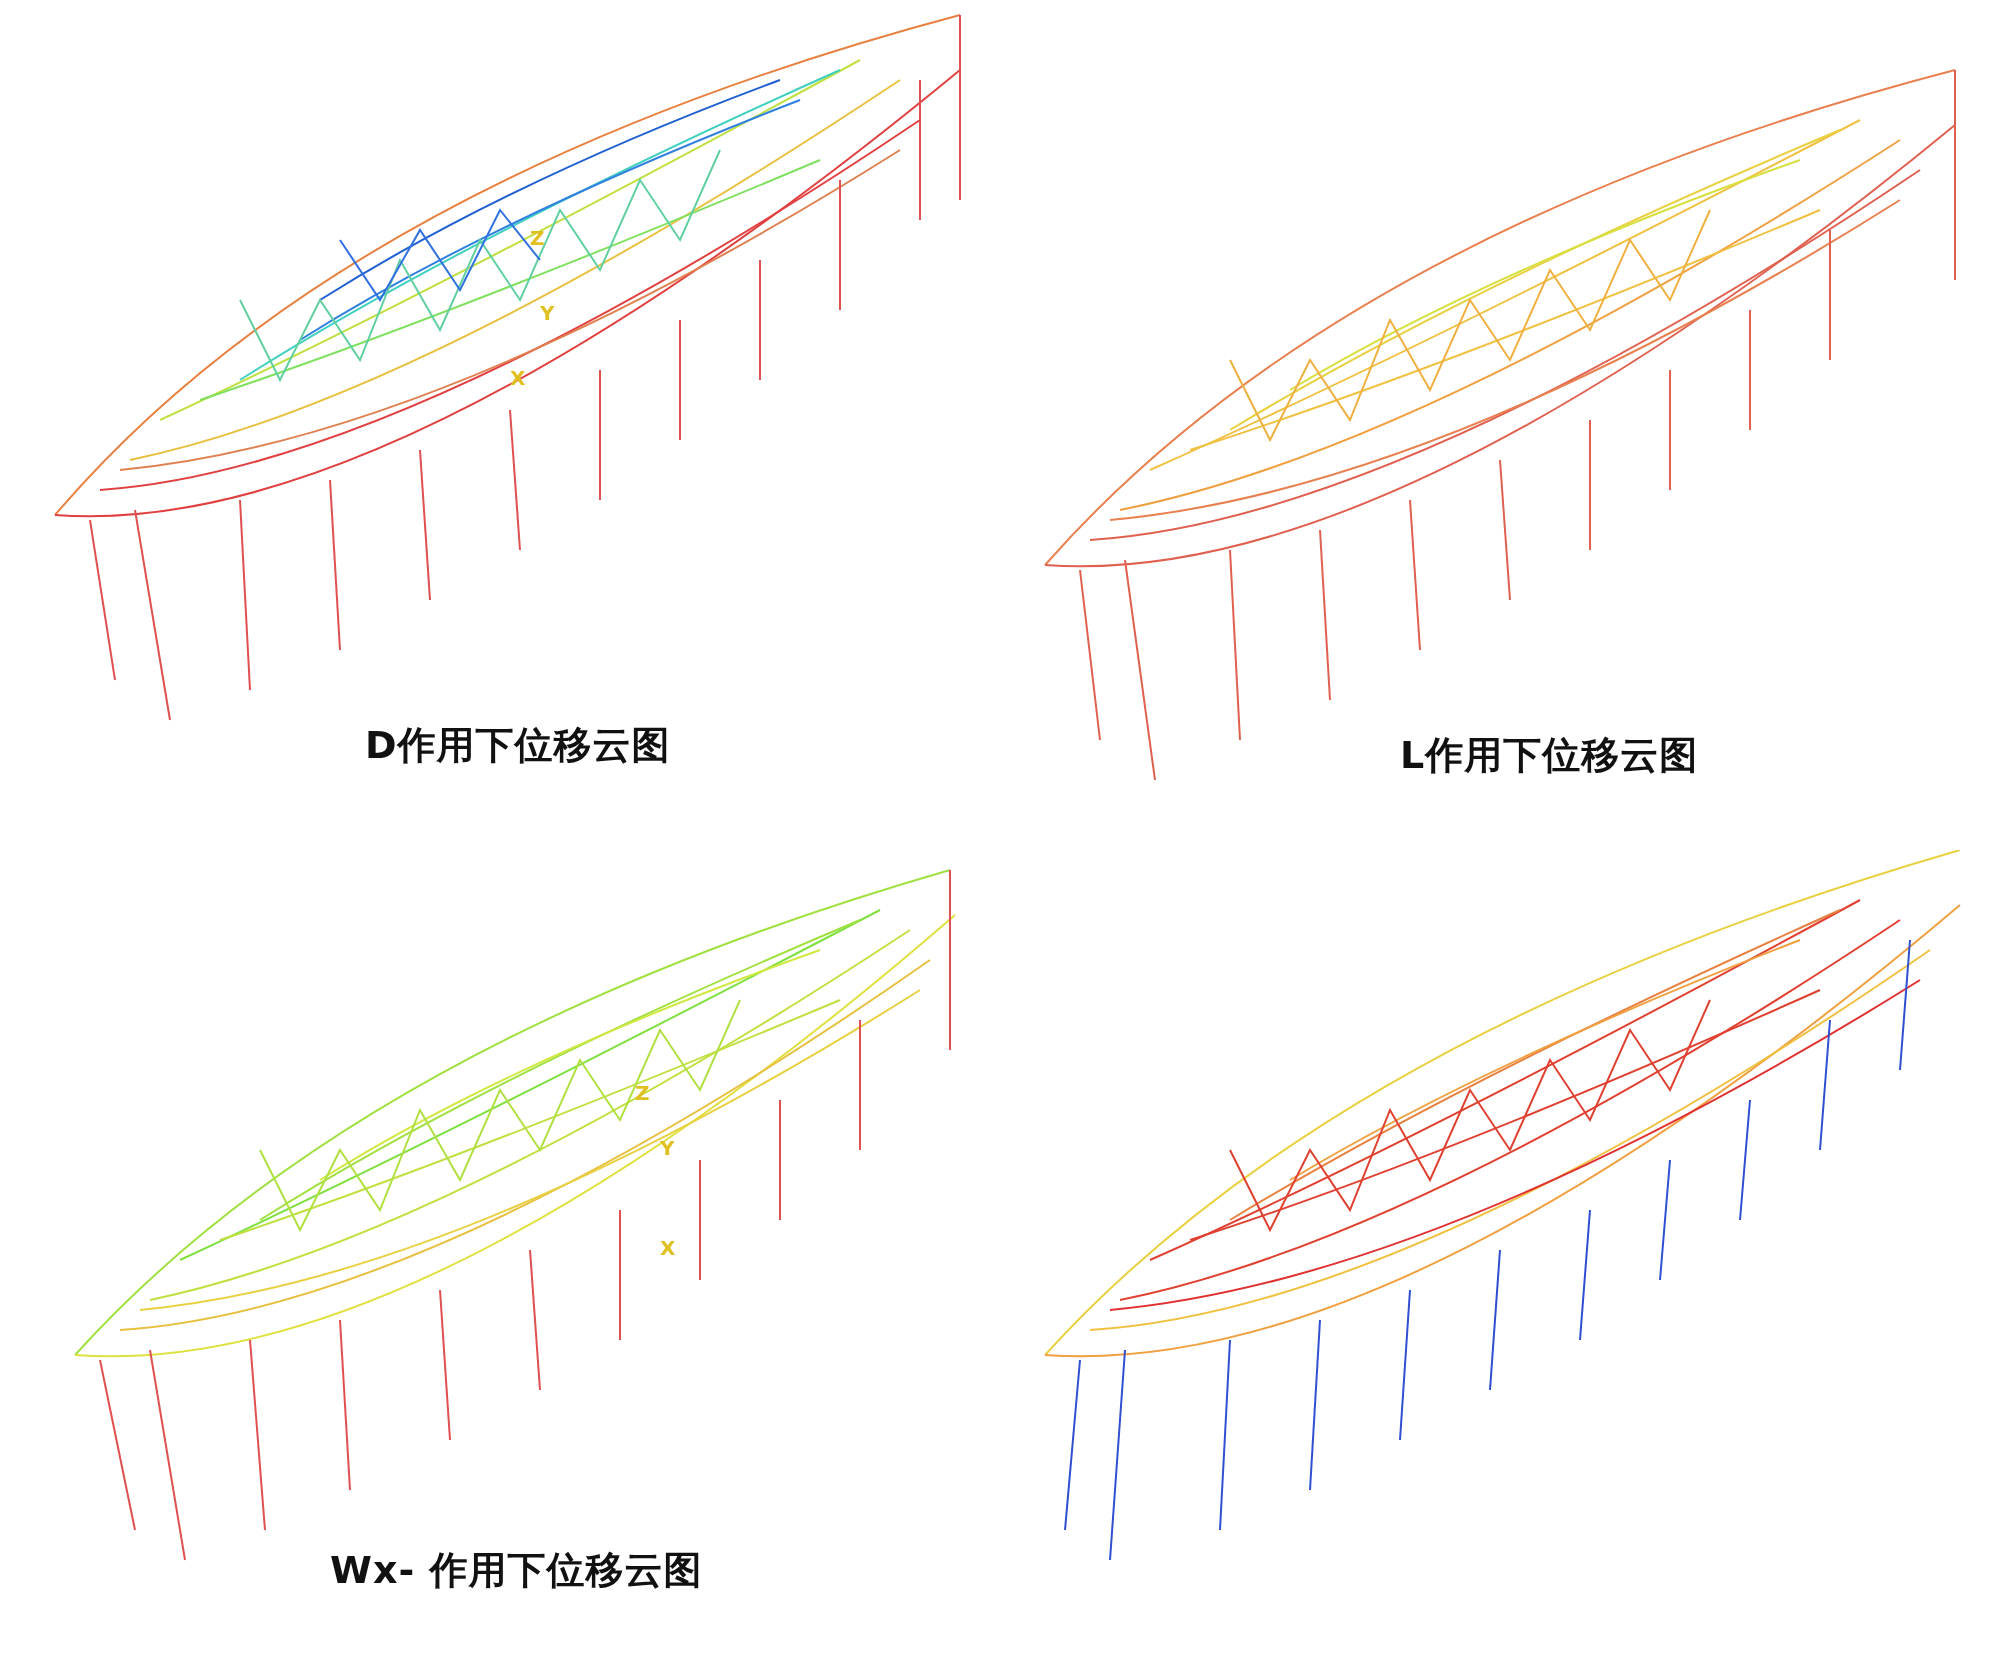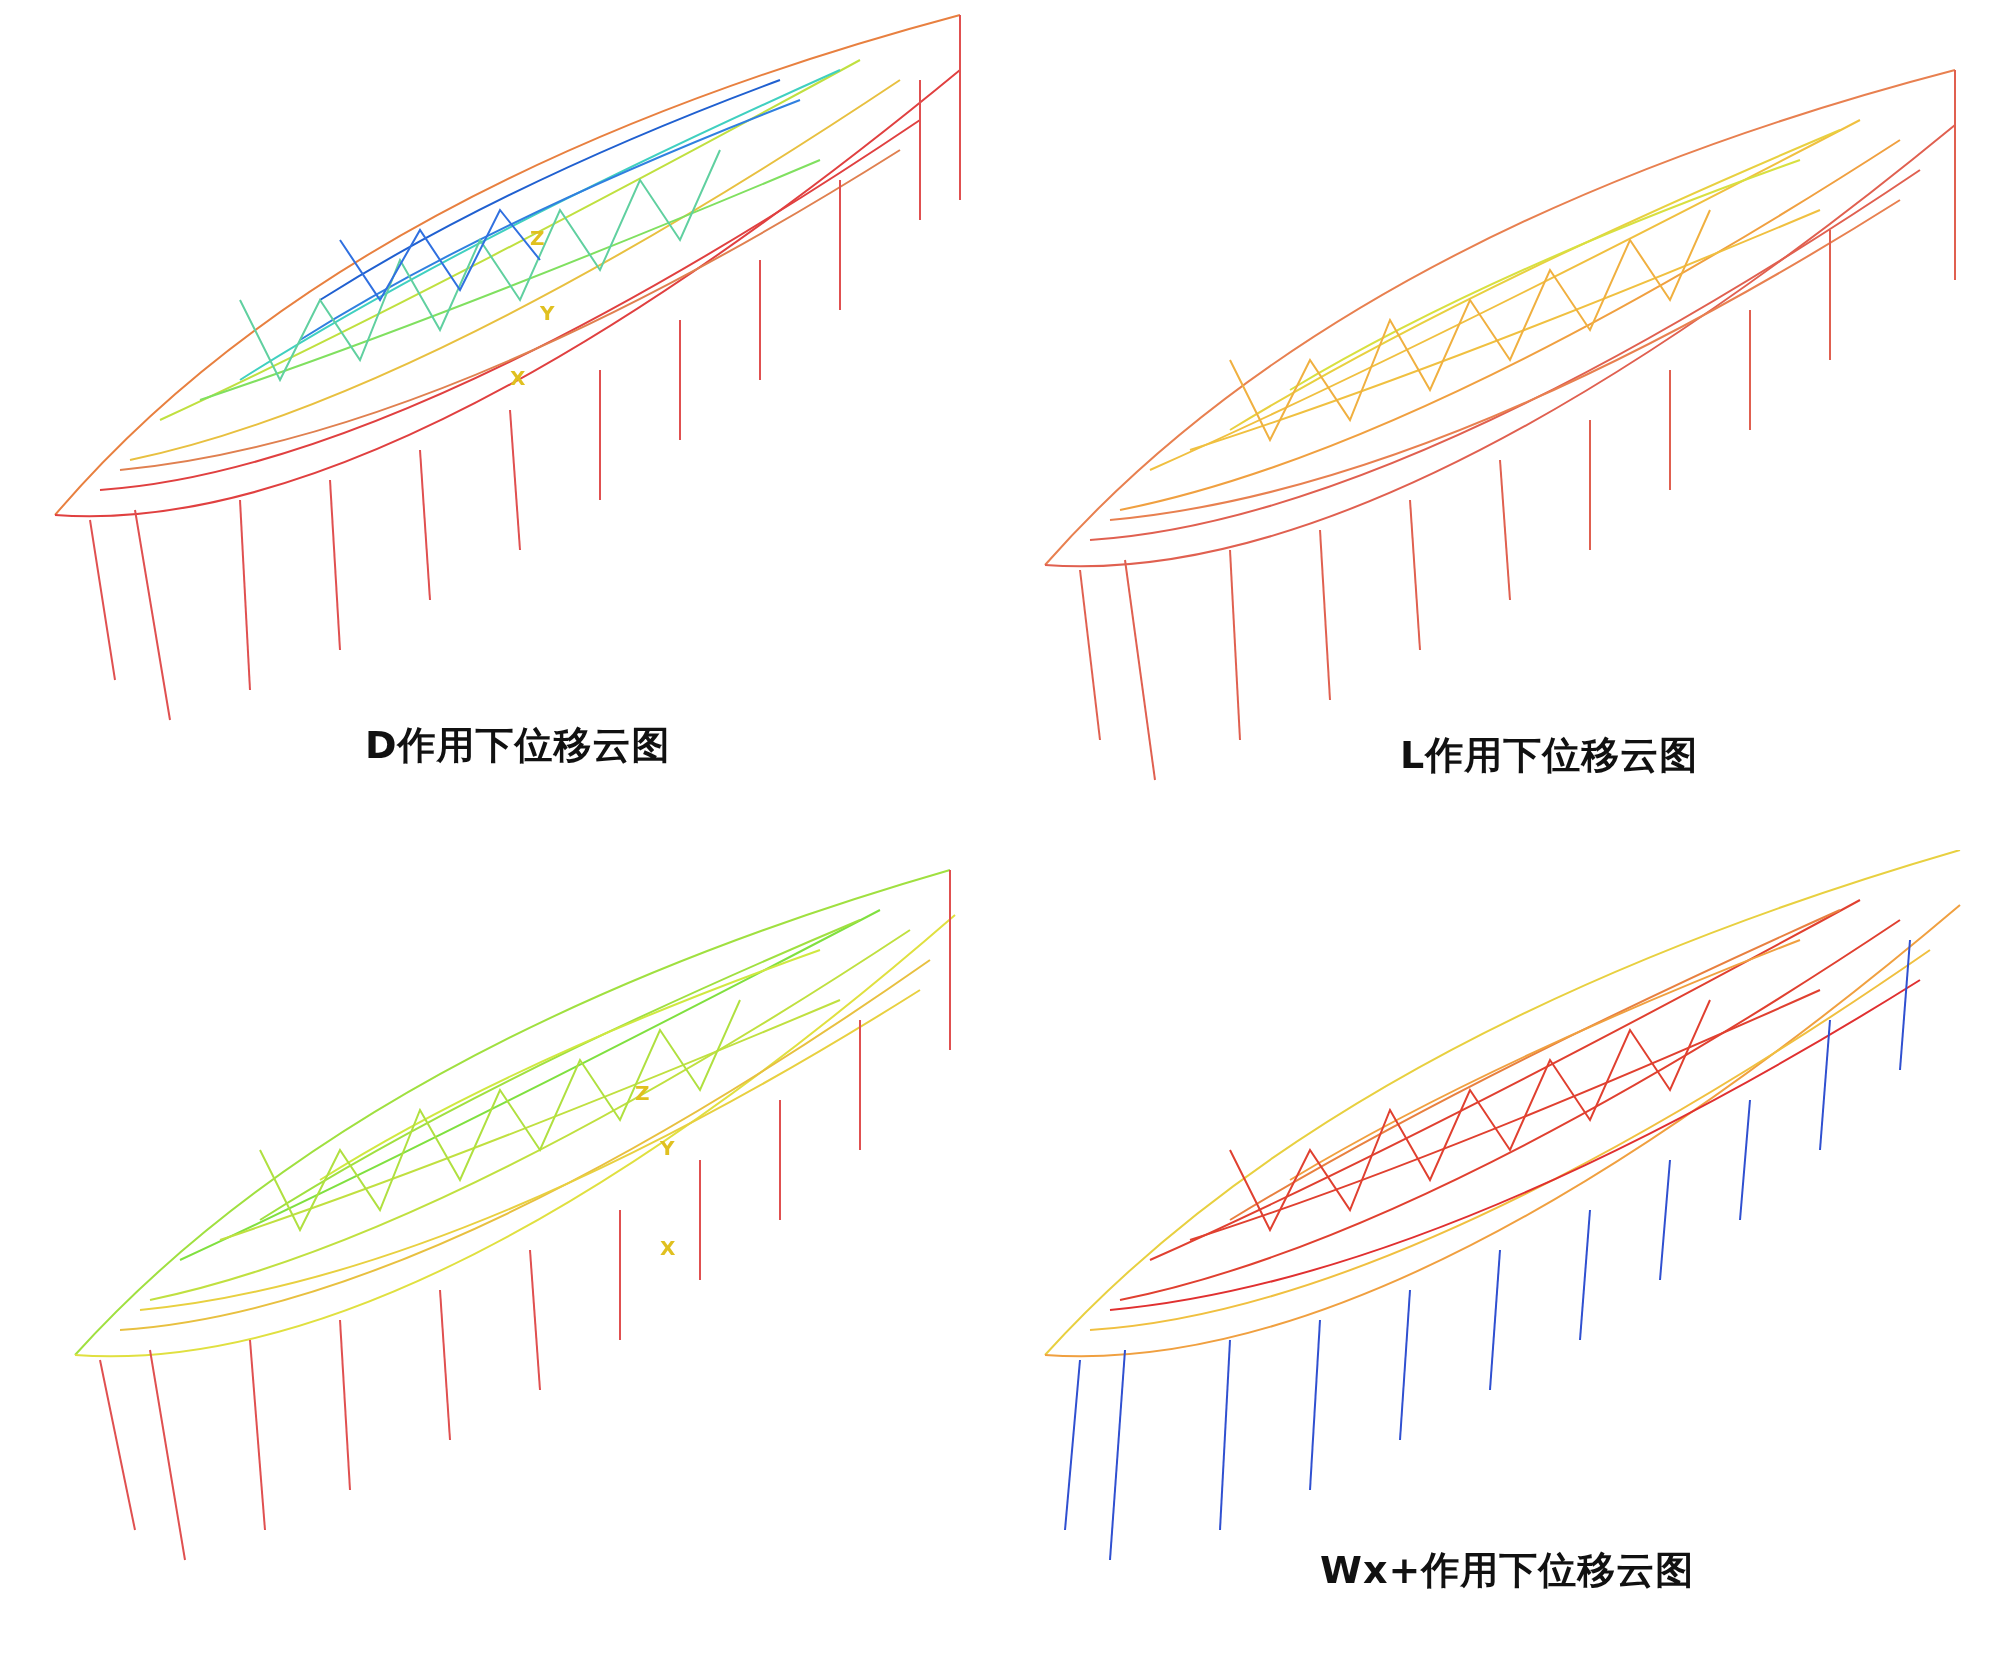--- a/index.html
+++ b/index.html
@@ -101,20 +101,21 @@
       <line x1="660" y1="310" x2="660" y2="430" stroke="#e05050"></line>
       <line x1="740" y1="250" x2="740" y2="370" stroke="#e05050"></line>
       <line x1="820" y1="170" x2="820" y2="300" stroke="#e05050"></line>
       <line x1="910" y1="20" x2="910" y2="200" stroke="#e05050"></line>
       <path d="M220,300 L260,380 L300,300 L340,360 L380,260 L420,330 L460,240 L500,300 L540,210 L580,270 L620,180 L660,240 L700,150" stroke="#b0e040"></path>
     </g>
     <text class="axis-label" x="595" y="250" fill="#e0c020">Z</text>
     <text class="axis-label" x="620" y="305" fill="#e0c020">Y</text>
     <text class="axis-label" x="620" y="405" fill="#e0c020">X</text>
   </svg>
+  <div class="caption" style="left:290px;top:695px;">Wx- 作用下位移云图</div>
 </div>
 
 <div class="panel" style="left:1020px;top:850px;width:960px;height:760px;">
   <svg width="960" height="760" viewBox="0 0 960 760">
     <g fill="none" stroke-width="2">
       <path d="M25,505 Q320,180 940,0" stroke="#e8d040"></path>
       <path d="M25,505 Q380,530 940,55" stroke="#f0a040"></path>
       <path d="M70,480 Q390,460 910,100" stroke="#f0c040"></path>
       <path d="M100,450 Q400,390 880,70" stroke="#e04030"></path>
       <path d="M130,410 Q400,290 840,50" stroke="#e04030"></path>
@@ -129,14 +130,13 @@
       <line x1="390" y1="440" x2="380" y2="590" stroke="#3050d0"></line>
       <line x1="480" y1="400" x2="470" y2="540" stroke="#3050d0"></line>
       <line x1="570" y1="360" x2="560" y2="490" stroke="#3050d0"></line>
       <line x1="650" y1="310" x2="640" y2="430" stroke="#3050d0"></line>
       <line x1="730" y1="250" x2="720" y2="370" stroke="#3050d0"></line>
       <line x1="810" y1="170" x2="800" y2="300" stroke="#3050d0"></line>
       <line x1="890" y1="90" x2="880" y2="220" stroke="#3050d0"></line>
       <path d="M210,300 L250,380 L290,300 L330,360 L370,260 L410,330 L450,240 L490,300 L530,210 L570,270 L610,180 L650,240 L690,150" stroke="#e04030"></path>
     </g>
   </svg>
-  <div class="caption" style="left:300px;top:695px;">Wx+作用下位移云图</div>
 </div>
 
 </body></html>

